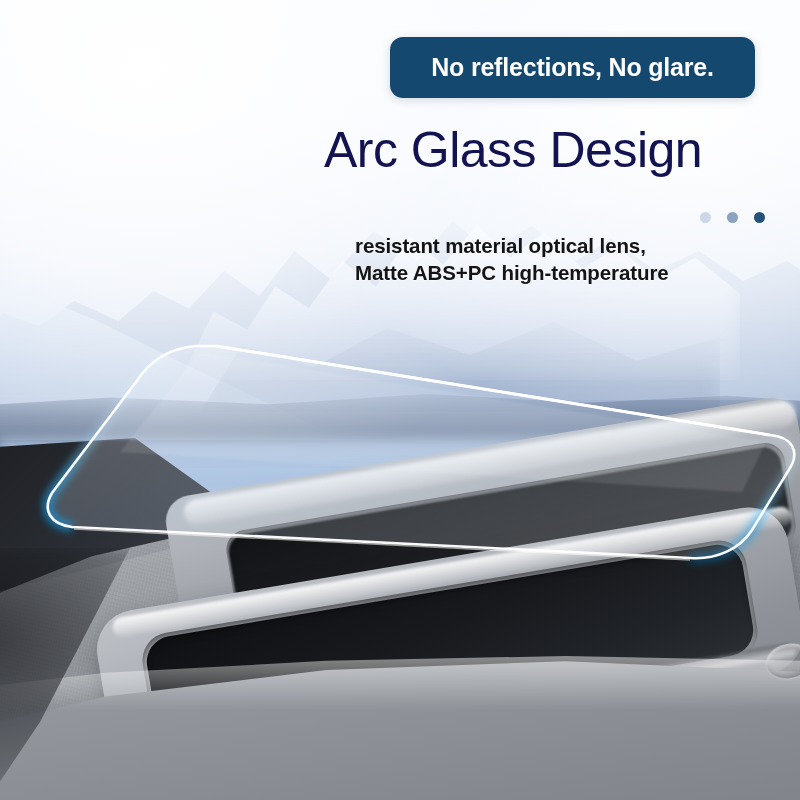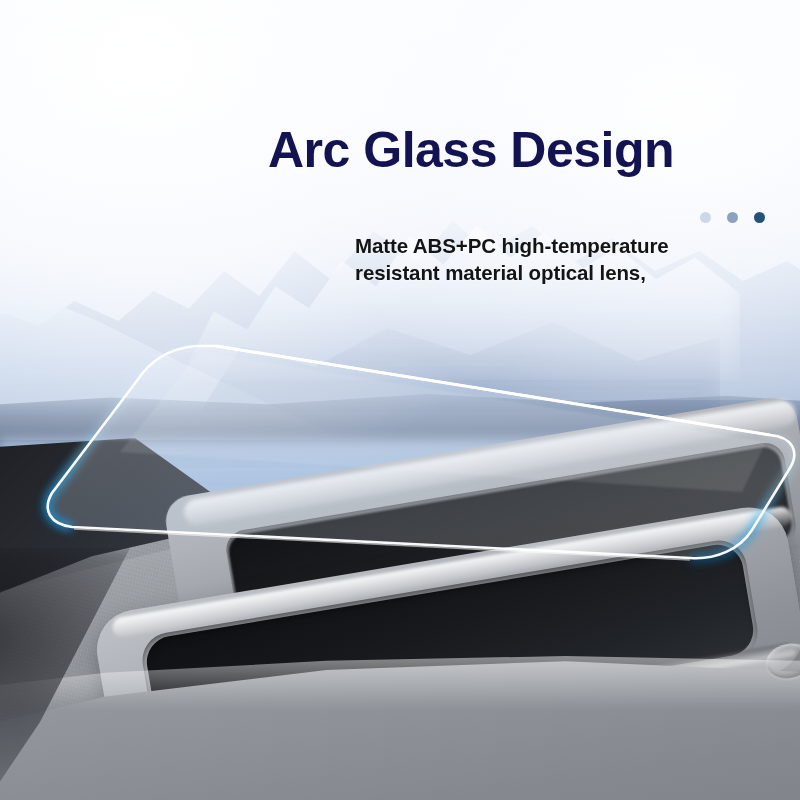--- a/index.html
+++ b/index.html
@@ -365,24 +365,24 @@
     white-space: nowrap;
   }
 
   .headline {
     position: absolute;
     left: 268px;
     top: 124px;
     width: 490px;
     color: #131352;
     font-size: 50px;
-    font-weight: bold;
+    font-weight: normal;
     letter-spacing: -0.5px;
     line-height: 1.06;
-    text-align: left;
+    text-align: center;
     text-shadow: 0 1px 2px rgba(255,255,255,0.7);
     white-space: nowrap;
   }
 
   .dots {
     position: absolute;
     left: 700px;
     top: 212px;
     display: flex;
     gap: 16px;
@@ -510,27 +510,30 @@
                L 790,468
                C 800,451 792,437 770,435
                L 216,346 Z" fill="none" stroke="#ffffff" stroke-width="2.6" stroke-opacity="0.97"></path>
 
       <path d="M 216,346 L 770,435" fill="none" stroke="#ffffff" stroke-width="3" stroke-opacity="1"></path>
 
       <path d="M 74,529 L 690,560" fill="none" stroke="#ffffff" stroke-width="1.5" stroke-opacity="0.55"></path>
     </svg>
   </div>
 
+  <div class="badge">
+    <span class="badge-text">No reflections, No glare.</span>
+  </div>
 
   <div class="headline">Arc Glass Design</div>
 
   <div class="dots">
     <span class="dot" style="background:#ccd8e8;"></span>
     <span class="dot" style="background:#8ba3bf;"></span>
     <span class="dot" style="background:#24527a;"></span>
   </div>
 
   <div class="subcopy">
+    <div>resistant material optical lens,</div>
     <div>Matte ABS+PC high-temperature</div>
-    <div>resistant material optical lens,</div>
   </div>
 
 </div>
 
 </body></html>

